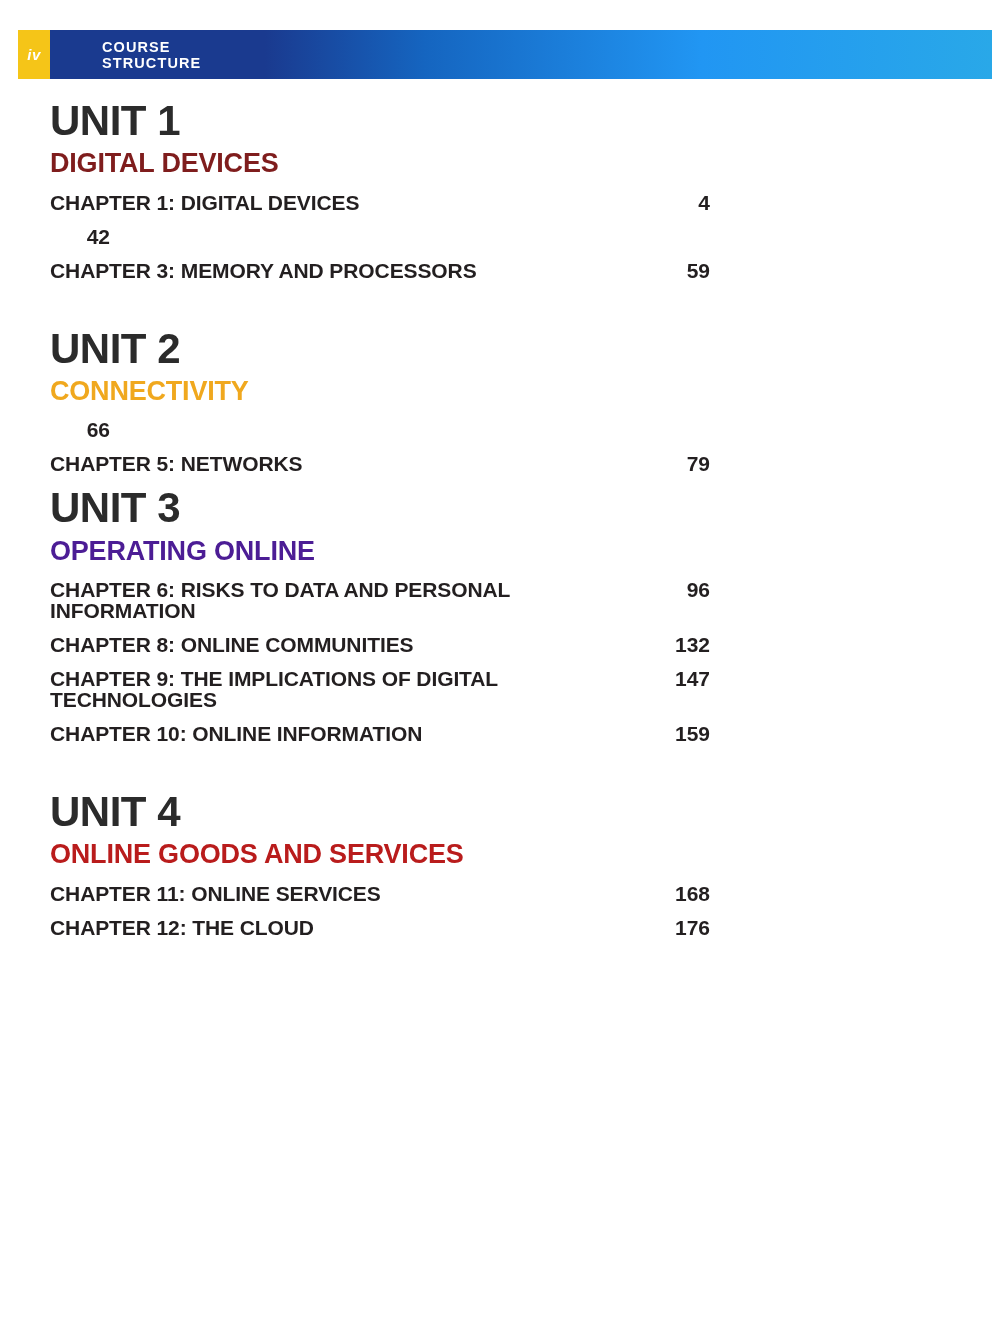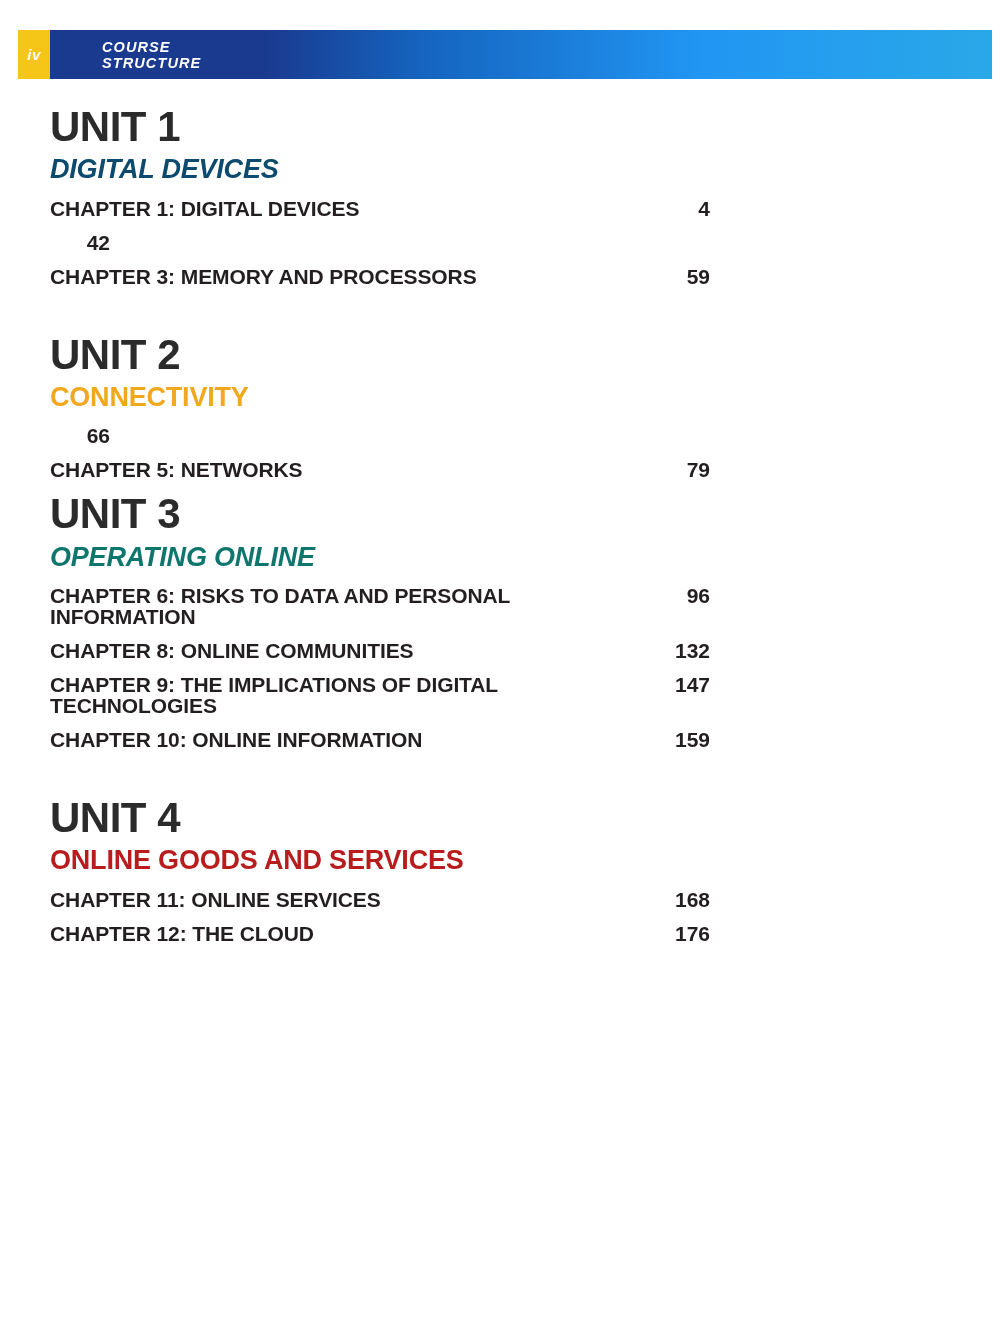--- a/index.html
+++ b/index.html
@@ -38,21 +38,20 @@
     font-style: italic;
     letter-spacing: 0.5px;
   }
   .header-title-block {
     width: 215px;
     background: #1a3a8f;
     display: flex;
     align-items: center;
     padding-left: 52px;
     box-sizing: border-box;
-    font-style: italic;
   }
   .header-title-block .htext {
     color: #ffffff;
     font-size: 14.5px;
     font-weight: 700;
     letter-spacing: 1.1px;
   }
   .header-gradient {
     flex: 1 1 auto;
     background: linear-gradient(to right, #1a3a8f 0%, #1565c0 22%, #2196f3 60%, #29a8e8 100%);
@@ -103,41 +102,41 @@
     flex: 1 1 auto;
     letter-spacing: -0.1px;
   }
   .chapter-page {
     width: 60px;
     text-align: right;
     flex: 0 0 auto;
   }
 
   
-  #unit-1 { margin-top: 16px; }
+  #unit-1 { margin-top: 10px; }
   #unit-2 { margin-top: 38px; }
   #unit-3 { }
   #unit-4 { margin-top: 38px; }
 </style>
 </head>
 <body>
 
 <div class="header">
   <div class="header-folio" style="background: rgb(245, 197, 24);">iv</div>
   <div class="header-title-block" style="background: rgb(26, 58, 143);">
     <span class="htext">COURSE STRUCTURE</span>
   </div>
   <div class="header-gradient"></div>
 </div>
 
 <div class="content">
 
   <div class="unit-block" id="unit-1">
     <h1 class="unit-title">UNIT 1</h1>
-    <h2 class="unit-subtitle" id="sub-1" style="color: #0c4a6e; font-style: italic;">DIGITAL DEVICES</h2>
+    <h2 class="unit-subtitle" id="sub-1" style="color: #7f1d1d;">DIGITAL DEVICES</h2>
     <div class="chapters">
       <div class="chapter-row">
         <span class="chapter-label">CHAPTER 1: DIGITAL DEVICES</span>
         <span class="chapter-page">4</span>
       </div>
       <div class="chapter-row">
         <span class="chapter-page">42</span>
       </div>
       <div class="chapter-row">
         <span class="chapter-label">CHAPTER 3: MEMORY AND PROCESSORS</span>
@@ -155,21 +154,21 @@
       </div>
       <div class="chapter-row">
         <span class="chapter-label">CHAPTER 5: NETWORKS</span>
         <span class="chapter-page">79</span>
       </div>
     </div>
   </div>
 
   <div class="unit-block" id="unit-3">
     <h1 class="unit-title">UNIT 3</h1>
-    <h2 class="unit-subtitle" id="sub-3" style="color: #0f766e; font-style: italic;">OPERATING ONLINE</h2>
+    <h2 class="unit-subtitle" id="sub-3" style="color: #4c1d95;">OPERATING ONLINE</h2>
     <div class="chapters">
       <div class="chapter-row">
         <span class="chapter-label">CHAPTER 6: RISKS TO DATA AND PERSONAL INFORMATION</span>
         <span class="chapter-page">96</span>
       </div>
       <div class="chapter-row">
         <span class="chapter-label">CHAPTER 8: ONLINE COMMUNITIES</span>
         <span class="chapter-page">132</span>
       </div>
       <div class="chapter-row">

